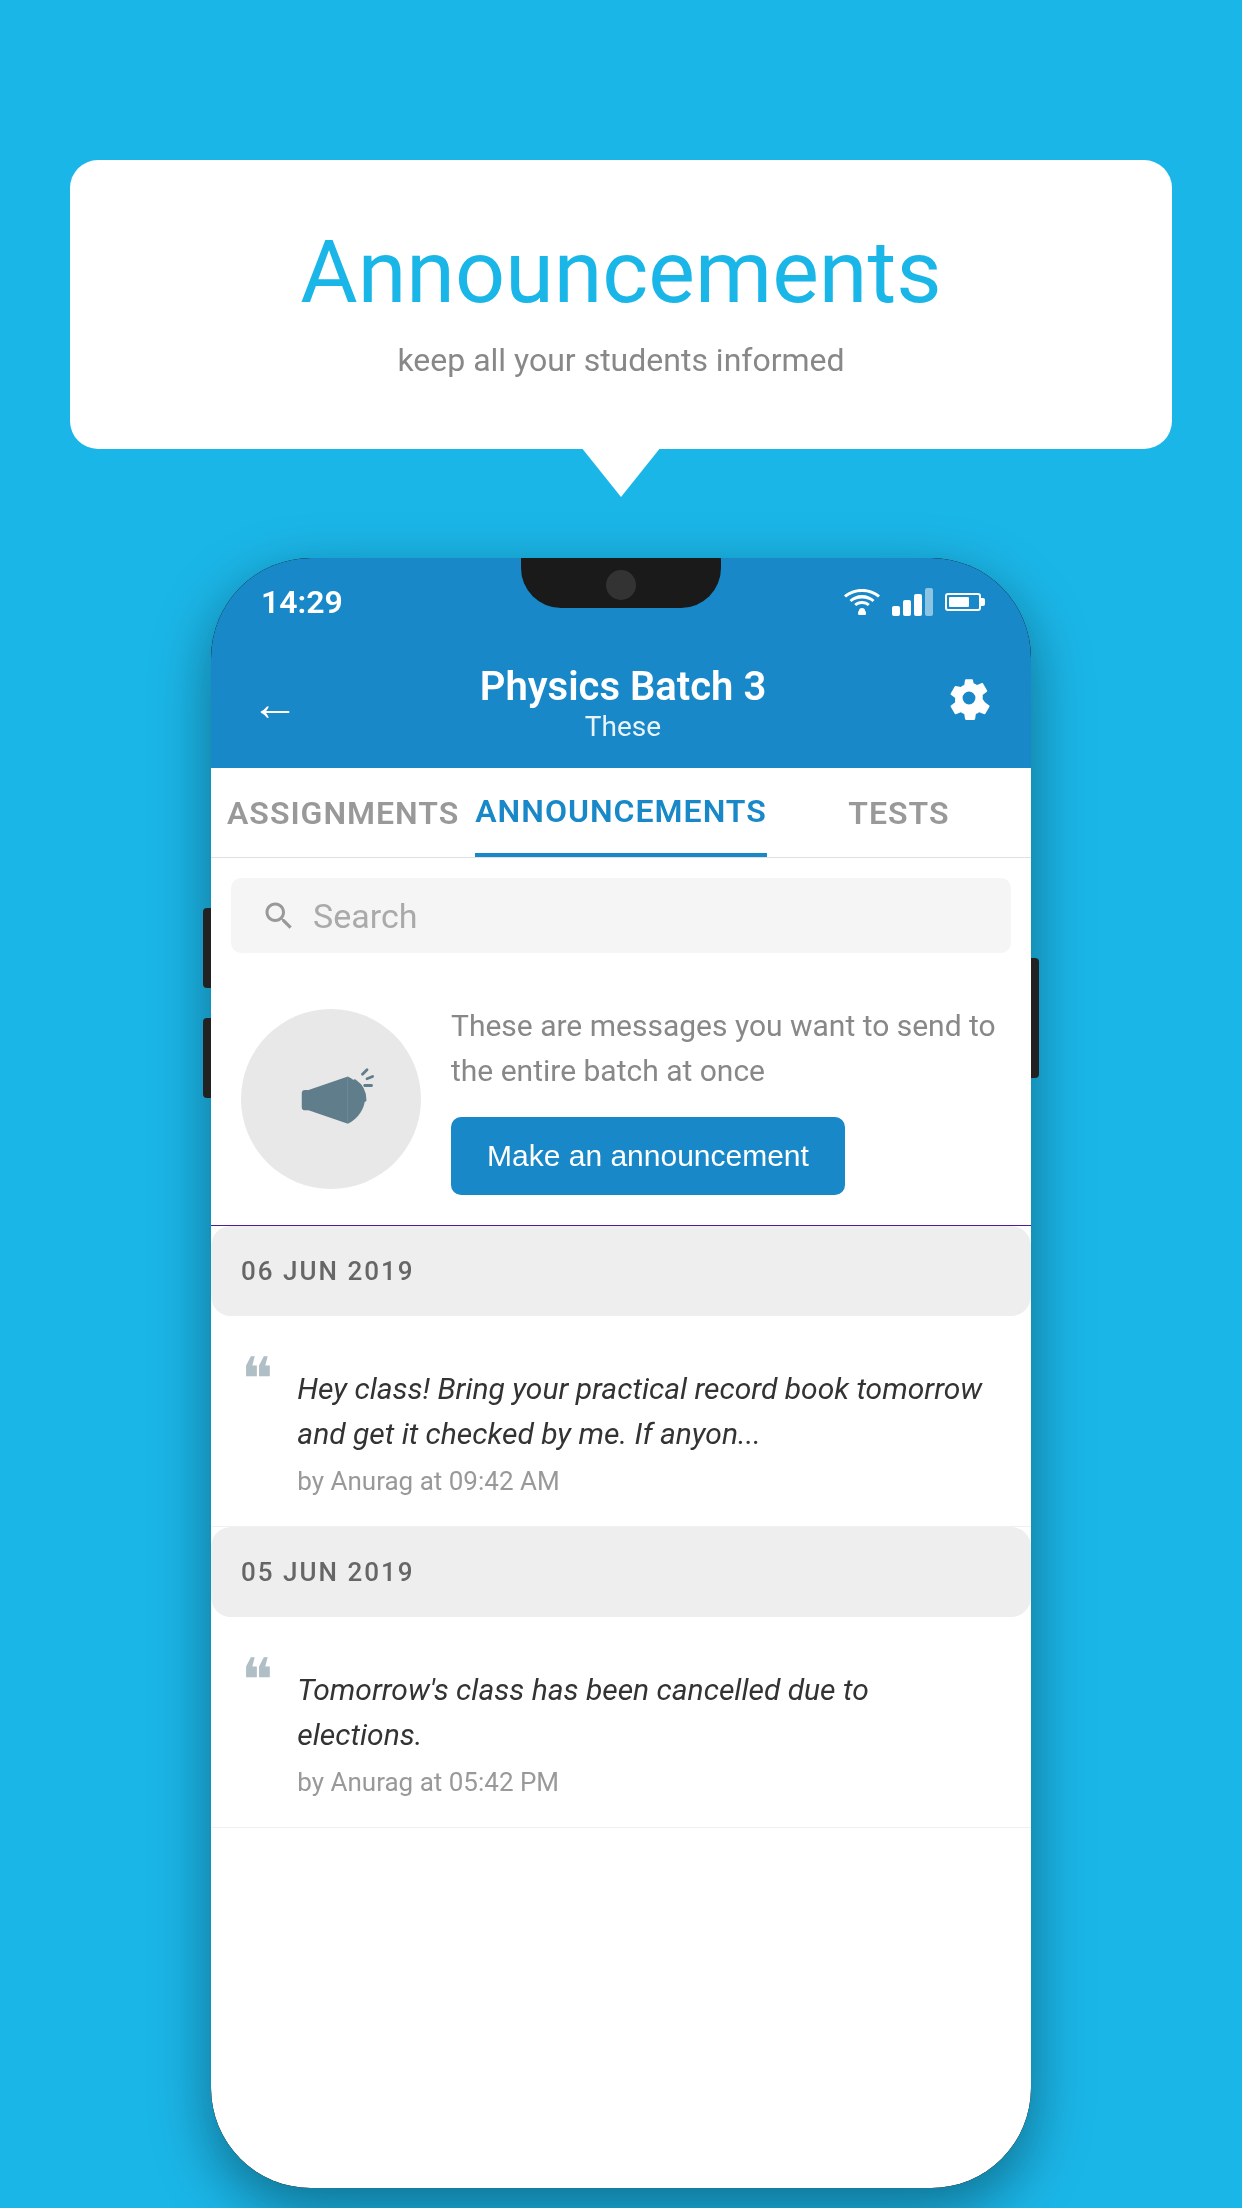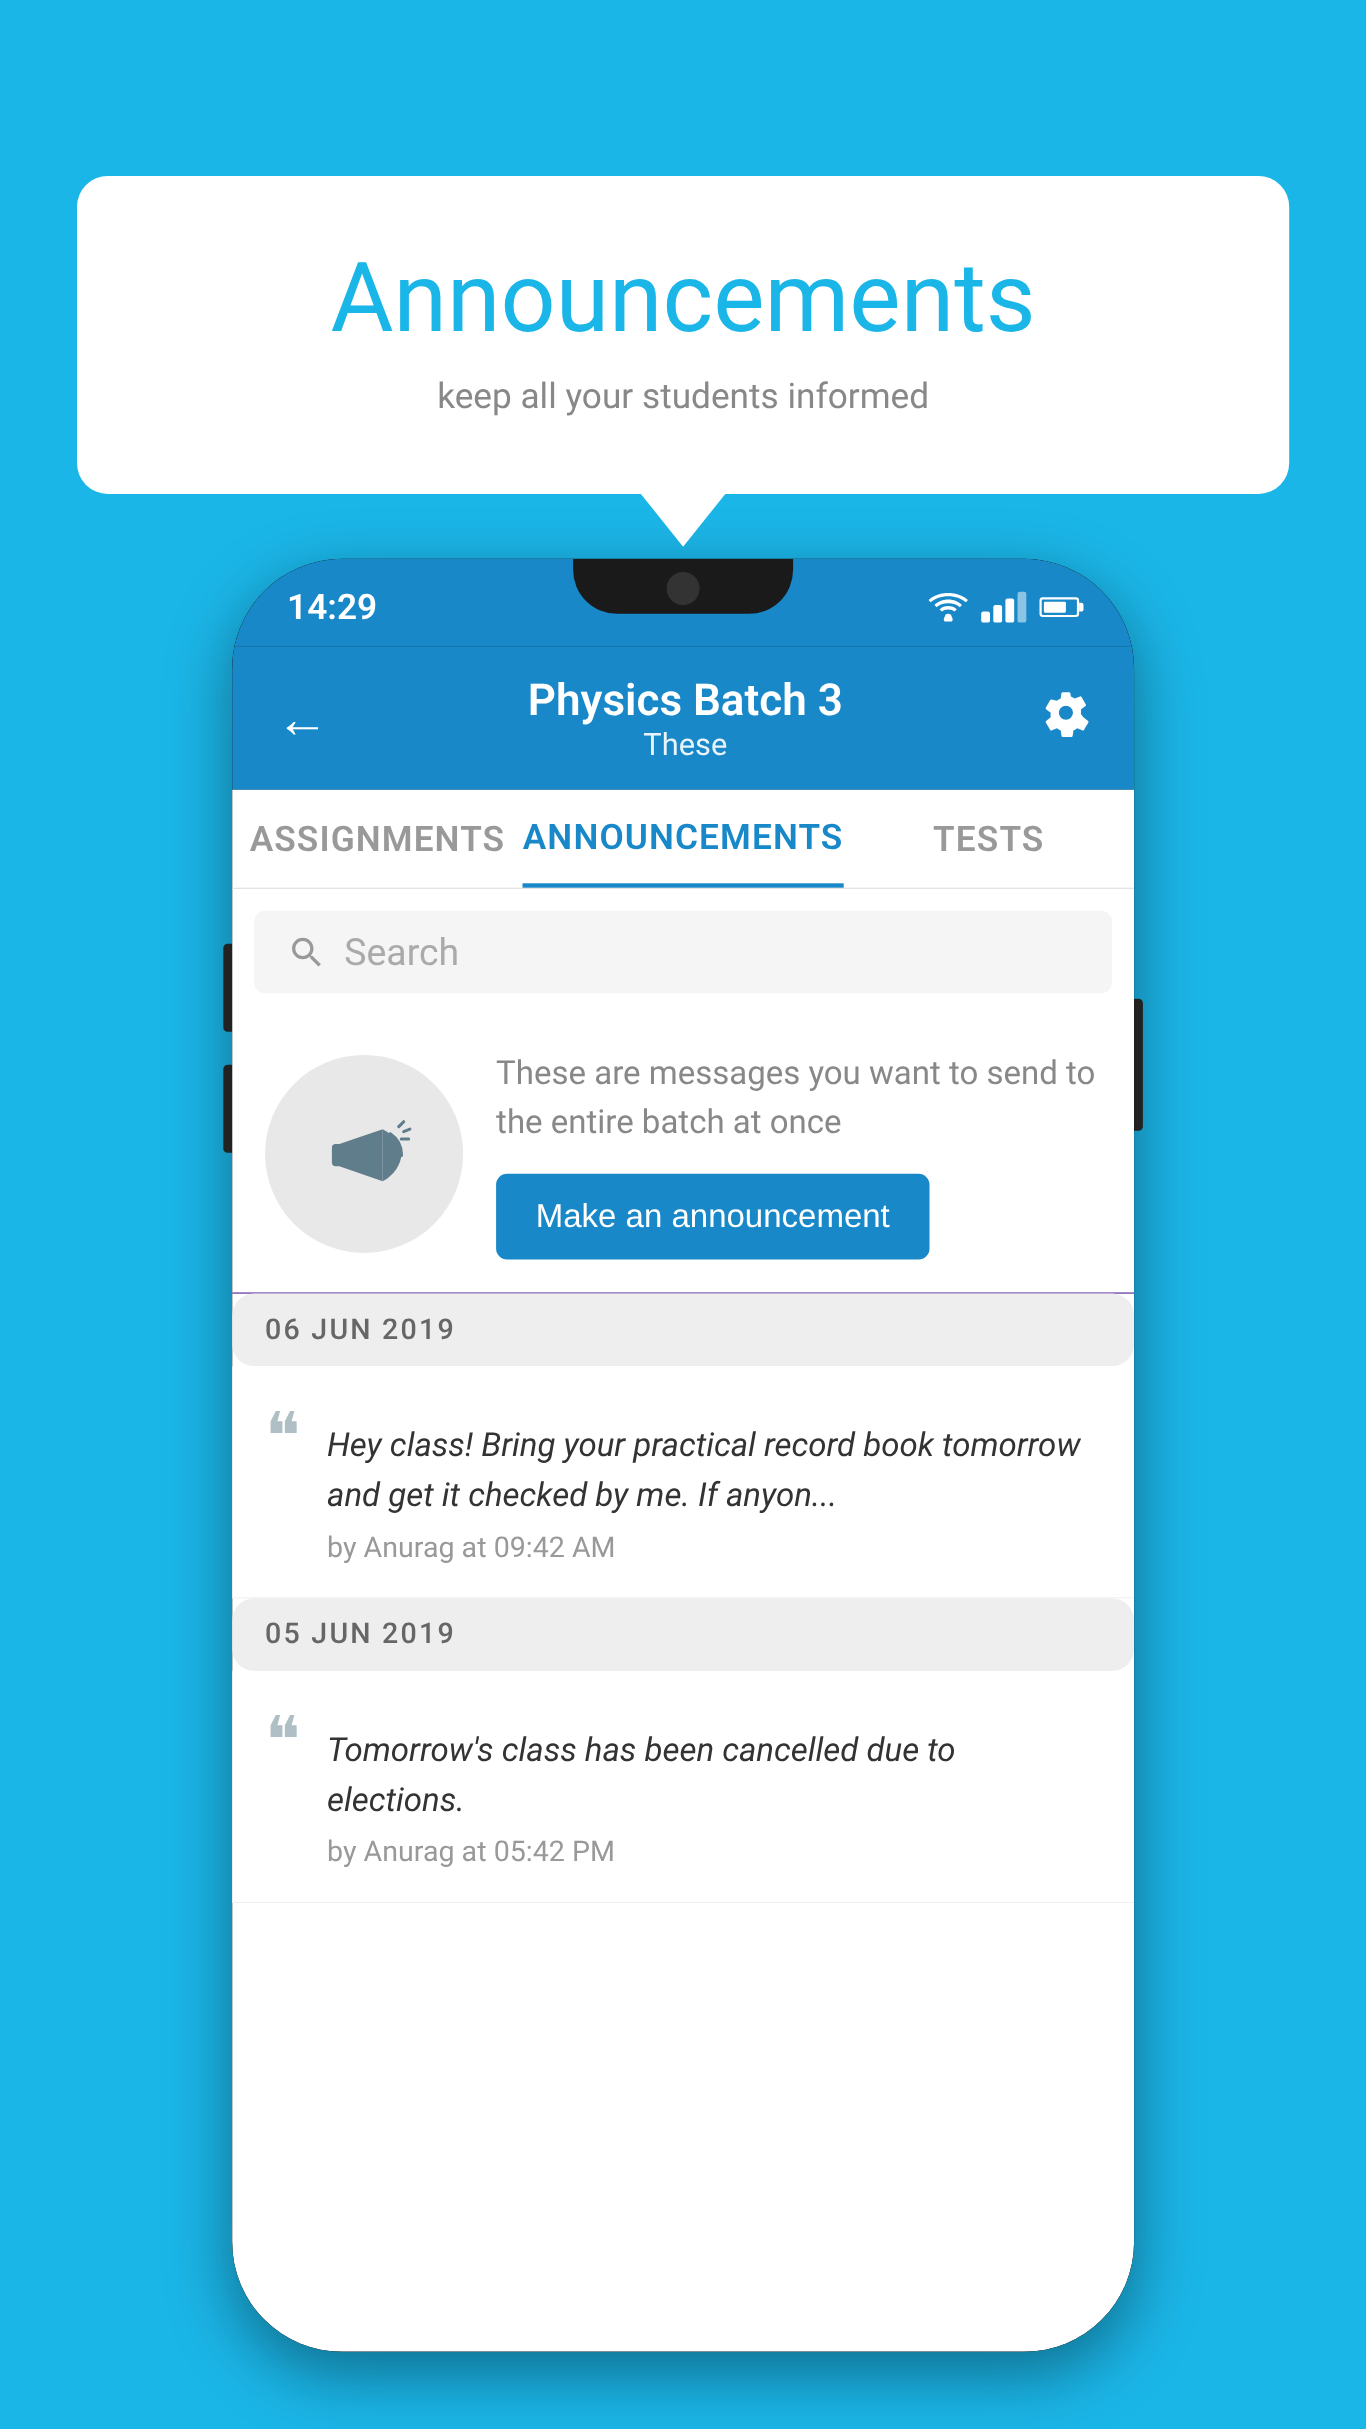--- a/index.html
+++ b/index.html
@@ -52,21 +52,21 @@
 
     .speech-bubble-subtitle {
       font-size: 32px;
       color: #888;
       font-weight: 400;
     }
 
     
     .phone-container {
       position: absolute;
-      top: 508px;
+      top: 558px;
       left: 50%;
       transform: translateX(-50%);
       width: 820px;
       height: 1630px;
     }
 
     .phone-outer {
       width: 100%;
       height: 100%;
       background: #1a1a1a;
@@ -315,21 +315,21 @@
       border-radius: 10px;
       padding: 22px 36px;
       font-size: 30px;
       cursor: pointer;
       white-space: nowrap;
     }
 
     
     .date-separator {
       background: #eeeeee;
-      padding: 18px 30px;
+      padding: 30px 30px;
       font-size: 26px;
       color: #666;
       letter-spacing: 2px;
       font-weight: 500;
       border-radius: 20px;
     }
 
     
     .announcement-item {
       display: flex;

